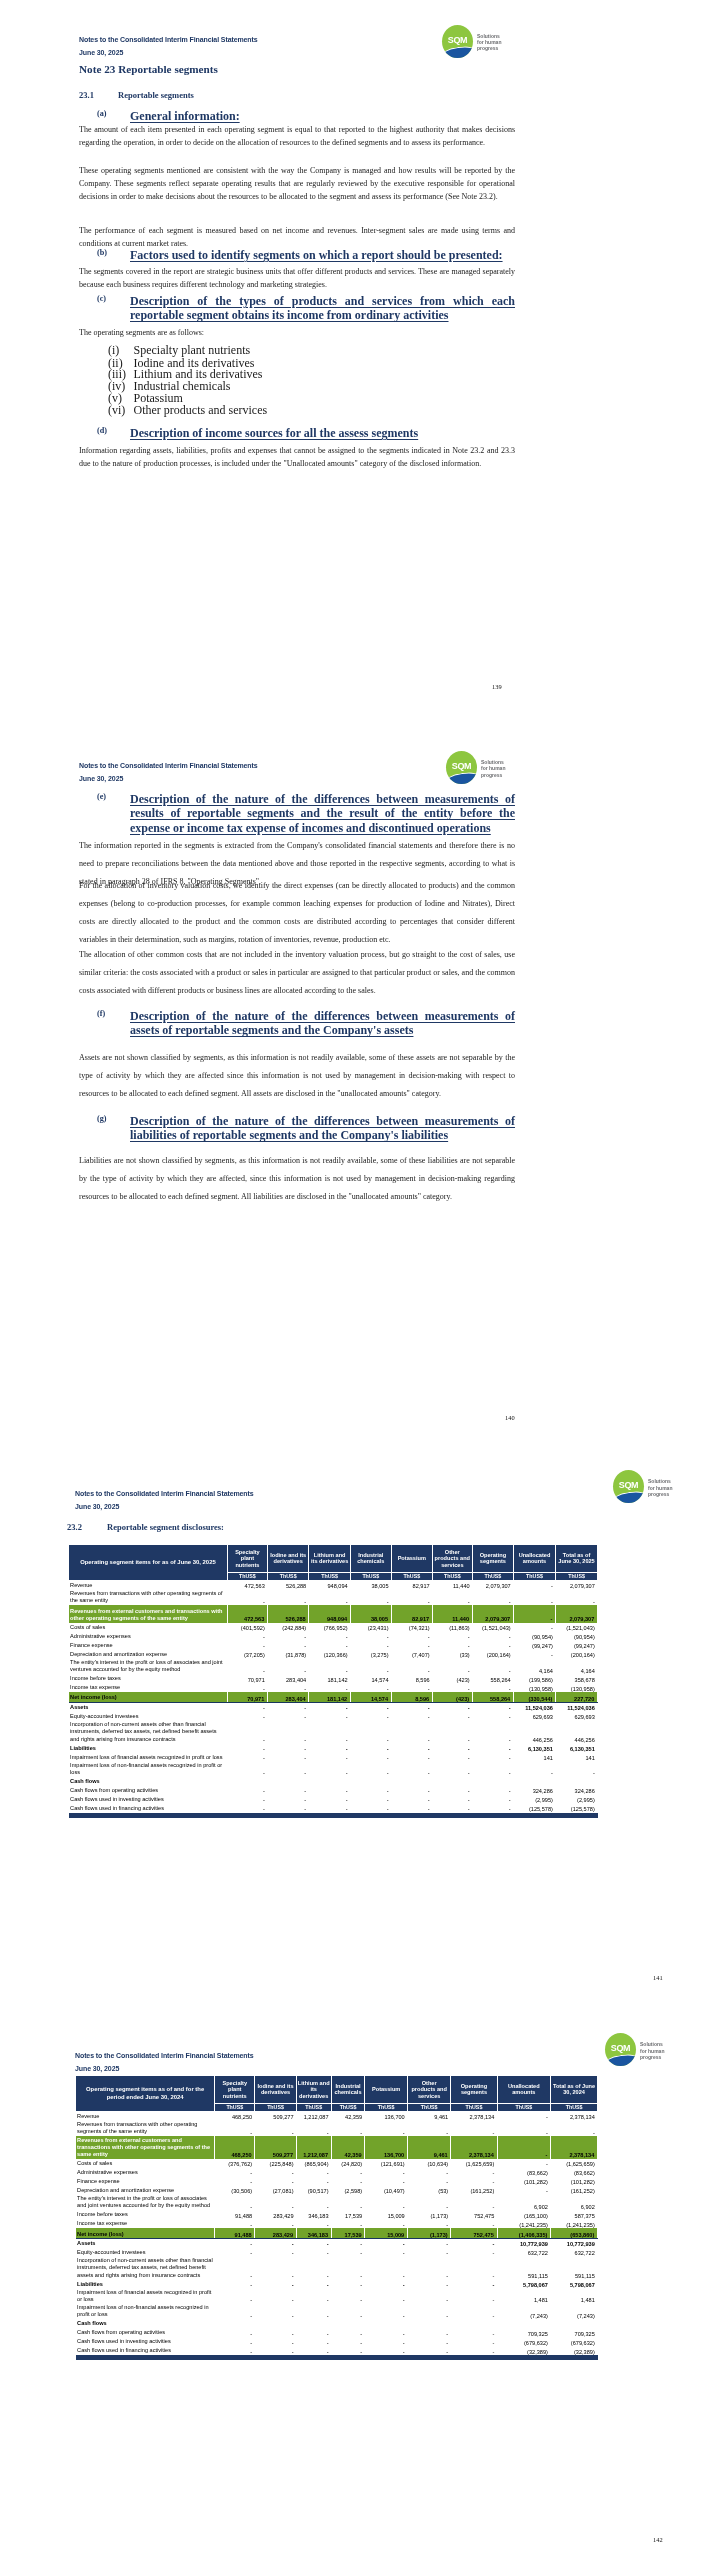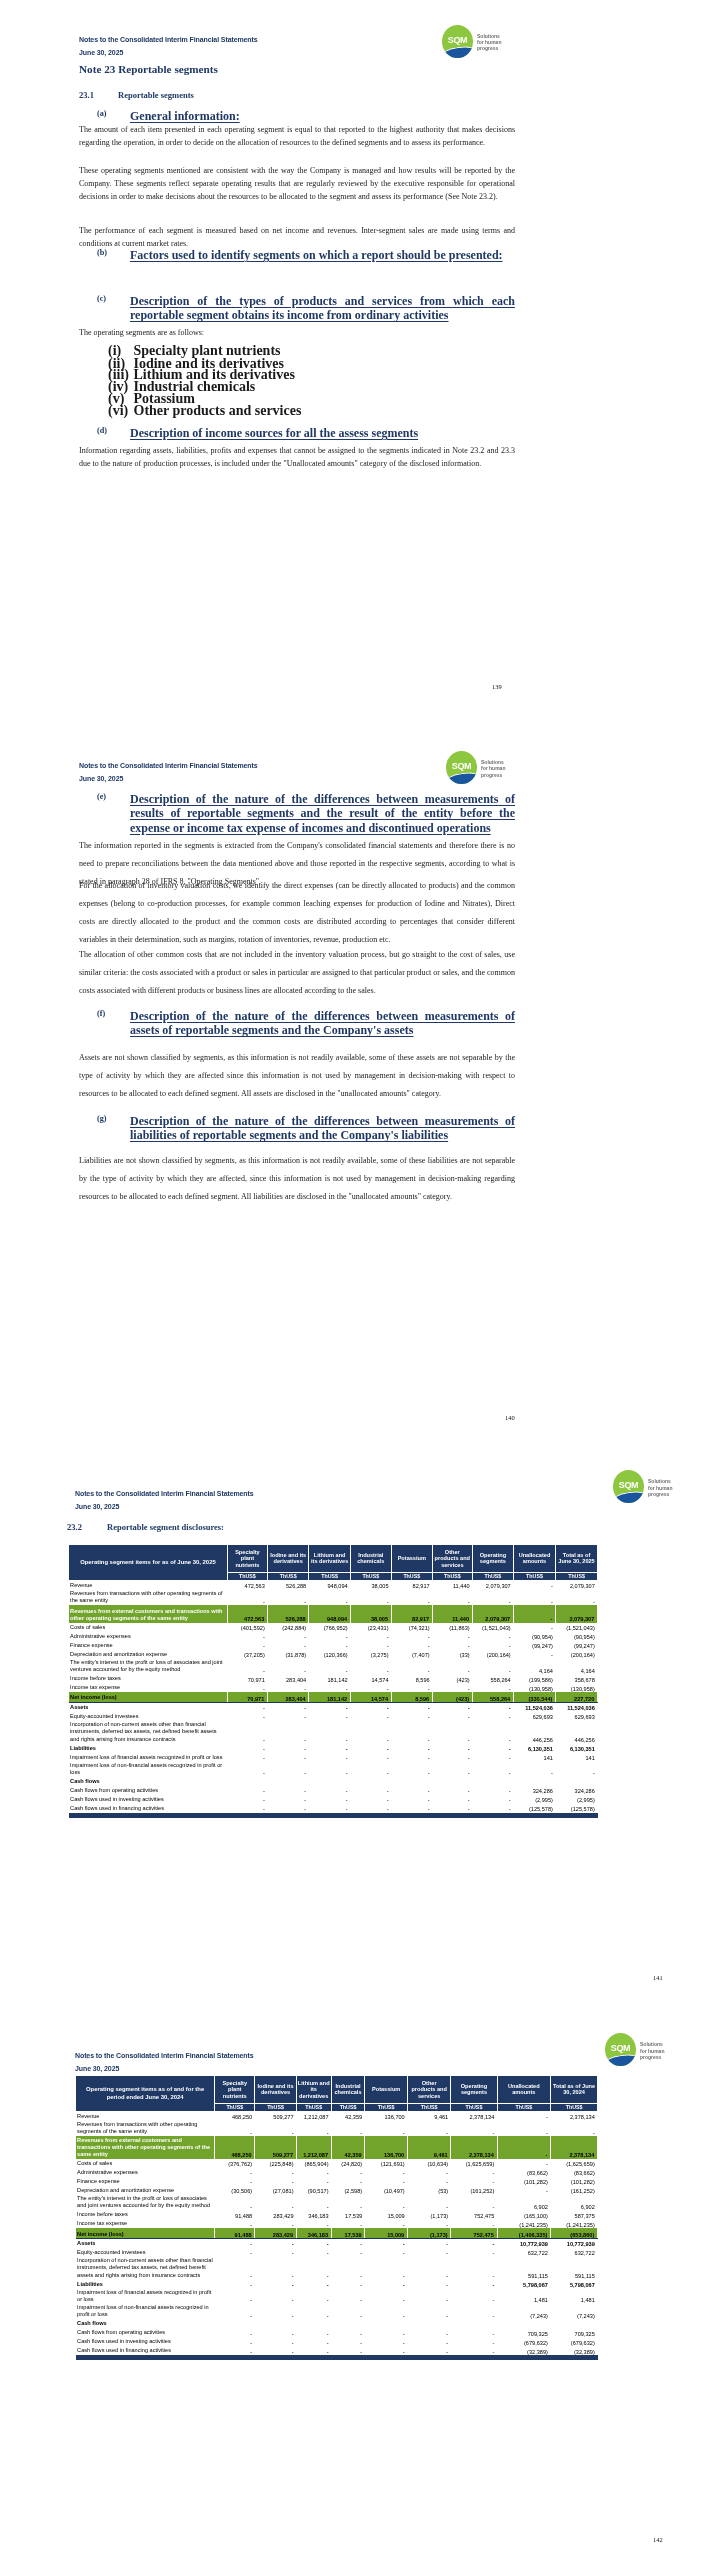--- a/index.html
+++ b/index.html
@@ -29,21 +29,21 @@
   .abs{position:absolute;}
   .note-title{font-size:11.2px;font-weight:bold;color:#1f3864;}
   .sec-line{font-size:8.5px;font-weight:bold;color:#1f3864;}
   .sec-line .no{display:inline-block;width:39px;}
   .sub{left:97px;width:418px;}
   .sub .sl{position:absolute;left:0;top:0;font-size:8.2px;font-weight:bold;color:#1f3864;}
   .sub .sh{display:block;margin-left:33px;font-size:12px;font-weight:bold;color:#1f3864;
            text-align:justify;text-decoration:underline;text-underline-offset:1.6px;line-height:14.4px;}
   .para{left:79px;width:436px;font-size:8px;line-height:13px;text-align:justify;}
   .para2{line-height:18px;}
-  .li-row{position:absolute;left:108px;font-size:14px;font-weight:bold;}
+  .li-row{position:absolute;left:108px;font-size:12px;}
   .li-row .n{display:inline-block;width:25.5px;}
   .pagenum{position:absolute;font-size:6.4px;color:#111;}
 
   
   .tbl-wrap{position:absolute;}
   table.seg{border-collapse:collapse;table-layout:fixed;font-family:"Liberation Sans",sans-serif;
             font-size:5.6px;color:#000;}
   .seg th{background:#1f3864;color:#fff;font-weight:bold;border:0.5px solid #fff;}
   .seg .h-label{font-size:5.9px;text-align:center;padding:2.1px 6.4px;line-height:7.5px;}
   .seg .h-col{font-size:5.6px;text-align:center;padding:1.1px 1.1px;line-height:6.4px;height:24.5px;vertical-align:middle;}
@@ -95,20 +95,21 @@
 
     <div class="abs para" style="top:123px;">The amount of each item presented in each operating segment is equal to that reported to the highest authority that makes decisions regarding the operation, in order to decide on the allocation of resources to the defined segments and to assess its performance.</div>
     <div class="abs para" style="top:164px;">These operating segments mentioned are consistent with the way the Company is managed and how results will be reported by the Company. These segments reflect separate operating results that are regularly reviewed by the executive responsible for operational decisions in order to make decisions about the resources to be allocated to the segment and assess its performance (See Note 23.2).</div>
     <div class="abs para" style="top:224px;">The performance of each segment is measured based on net income and revenues. Inter-segment sales are made using terms and conditions at current market rates.</div>
 
     <div class="abs sub" style="top:248px;">
       <span class="sl">(b)</span>
       <span class="sh">Factors used to identify segments on which a report should be presented:</span>
     </div>
 
+    <div class="abs para" style="top:265px;">The segments covered in the report are strategic business units that offer different products and services. These are managed separately because each business requires different technology and marketing strategies.</div>
 
     <div class="abs sub" style="top:294px;">
       <span class="sl">(c)</span>
       <span class="sh">Description of the types of products and services from which each reportable segment obtains its income from ordinary activities</span>
     </div>
 
     <div class="abs para" style="top:326px;">The operating segments are as follows:</div>
 
     <div class="li-row" style="top:343px;"><span class="n">(i)</span><span>Specialty plant nutrients</span></div>
     <div class="li-row" style="top:356px;"><span class="n">(ii)</span><span>Iodine and its derivatives</span></div>

